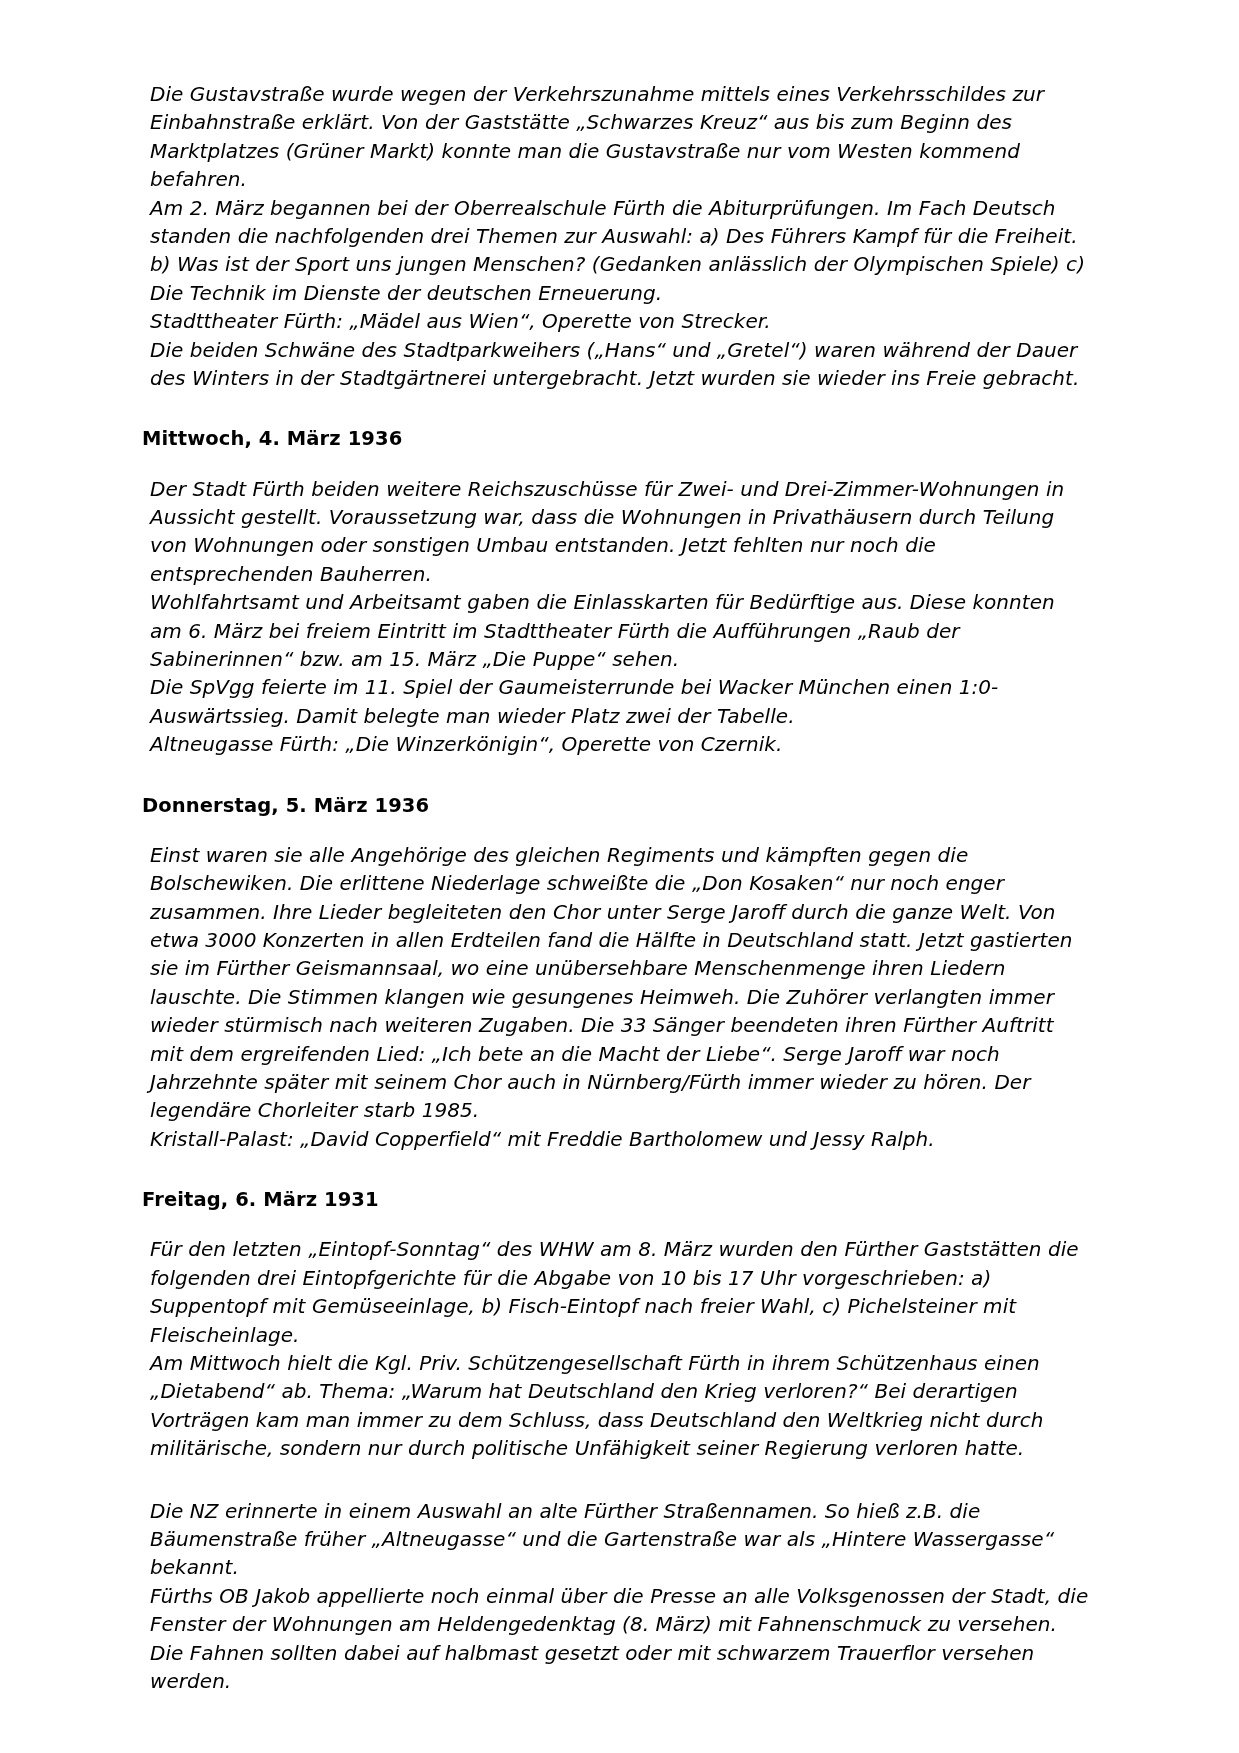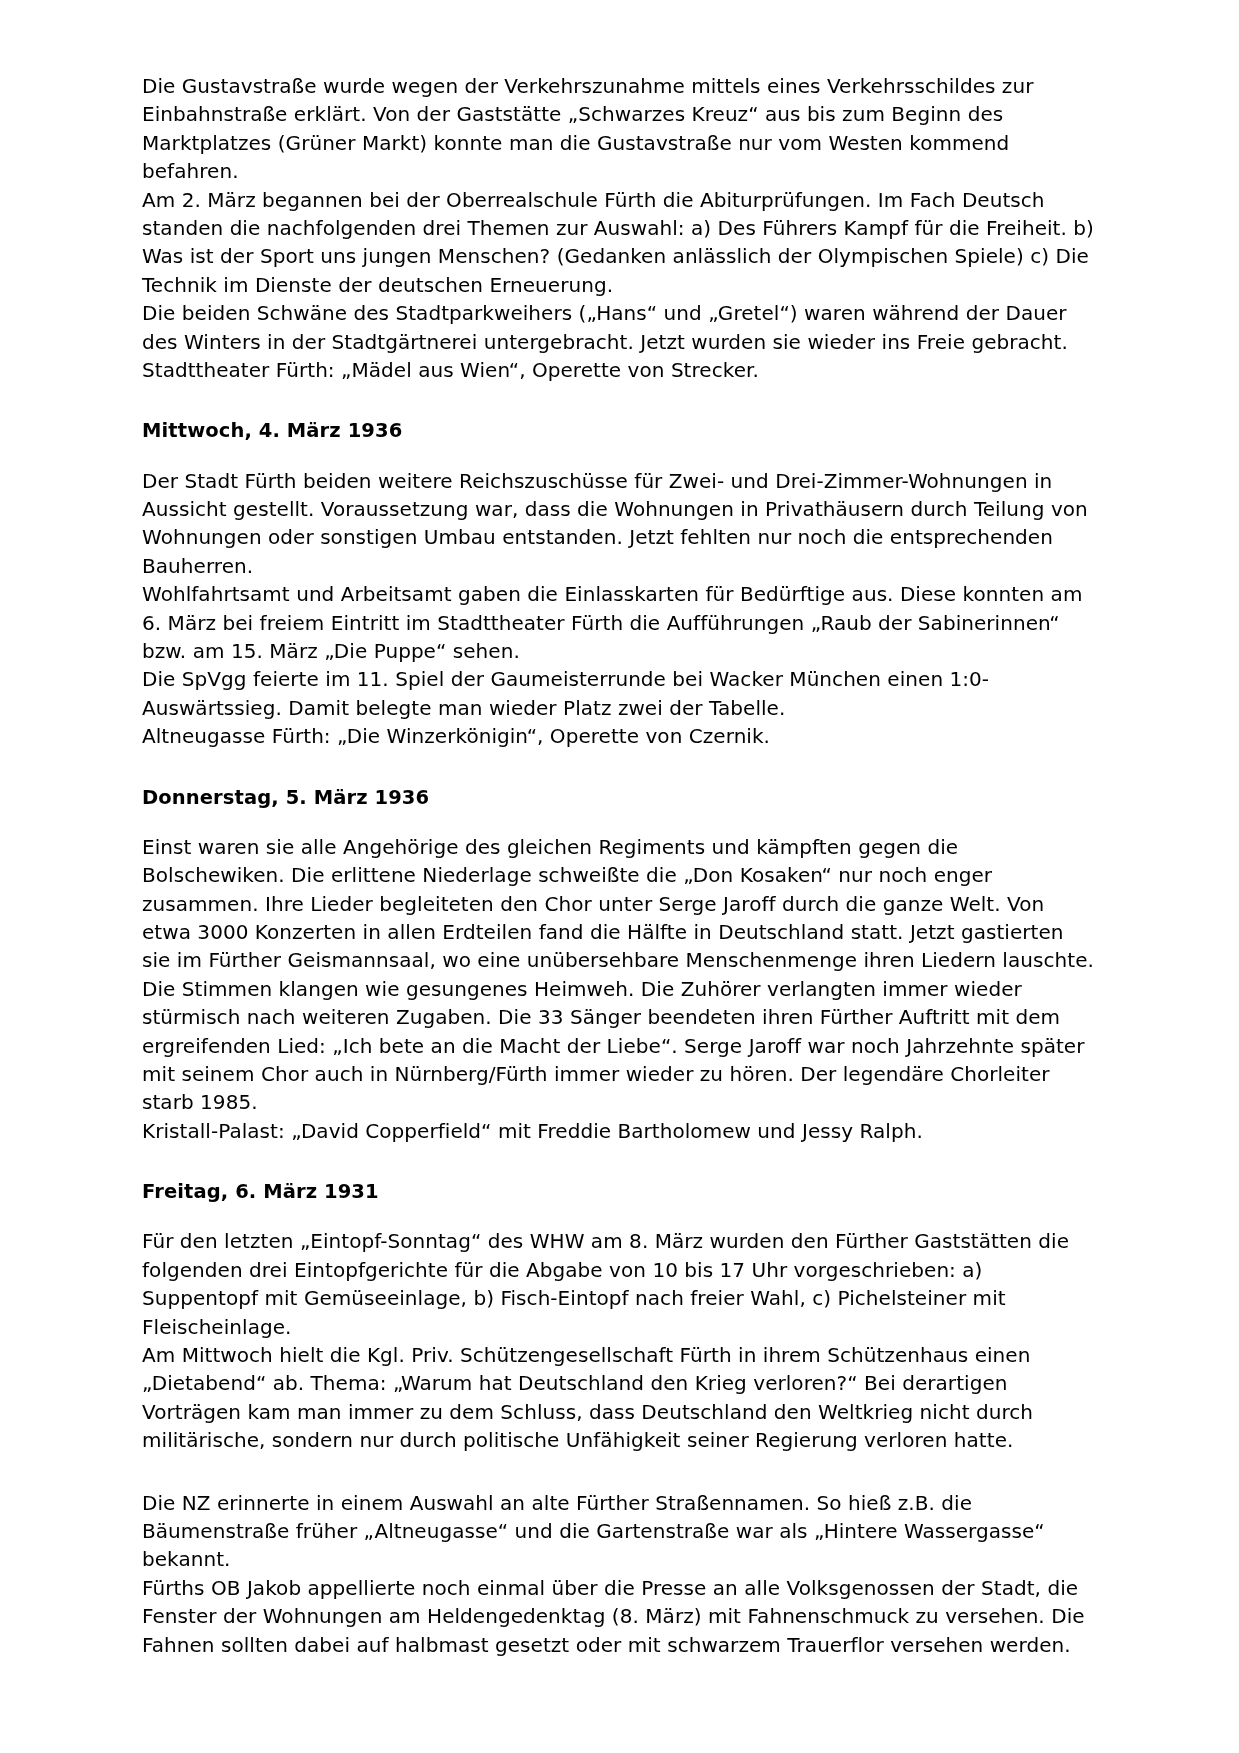--- a/index.html
+++ b/index.html
@@ -35,39 +35,40 @@
     font-size: 19.5px;
     font-weight: bold;
     line-height: 1.35;
     letter-spacing: 0.1px;
     margin: 0 0 22px 0;
   }
   .entry-body {
     font-size: 20px;
     line-height: 1.42;
     letter-spacing: 0.05px;
-    margin: 0;
+    margin: 8px;
+    font-style: italic;
   }
   .entry-body p {
     margin: 0;
     text-align: left;
   }
 </style>
 </head>
 <body>
 
 <div class="page">
   <div class="content">
 
     <section class="entry">
       <div class="entry-body">
         <p>Die Gustavstraße wurde wegen der Verkehrszunahme mittels eines Verkehrsschildes zur Einbahnstraße erklärt. Von der Gaststätte „Schwarzes Kreuz“ aus bis zum Beginn des Marktplatzes (Grüner Markt) konnte man die Gustavstraße nur vom Westen kommend befahren.</p>
         <p>Am 2. März begannen bei der Oberrealschule Fürth die Abiturprüfungen. Im Fach Deutsch standen die nachfolgenden drei Themen zur Auswahl: a) Des Führers Kampf für die Freiheit. b) Was ist der Sport uns jungen Menschen? (Gedanken anlässlich der Olympischen Spiele) c) Die Technik im Dienste der deutschen Erneuerung.</p>
+        <p>Stadttheater Fürth: „Mädel aus Wien“, Operette von Strecker.</p>
         <p>Die beiden Schwäne des Stadtparkweihers („Hans“ und „Gretel“) waren während der Dauer des Winters in der Stadtgärtnerei untergebracht. Jetzt wurden sie wieder ins Freie gebracht.</p>
-        <p>Stadttheater Fürth: „Mädel aus Wien“, Operette von Strecker.</p>
       </div>
     </section>
 
     <section class="entry">
       <h2 class="entry-heading">Mittwoch, 4. März 1936</h2>
       <div class="entry-body">
         <p>Der Stadt Fürth beiden weitere Reichszuschüsse für Zwei- und Drei-Zimmer-Wohnungen in Aussicht gestellt. Voraussetzung war, dass die Wohnungen in Privathäusern durch Teilung von Wohnungen oder sonstigen Umbau entstanden. Jetzt fehlten nur noch die entsprechenden Bauherren.</p>
         <p>Wohlfahrtsamt und Arbeitsamt gaben die Einlasskarten für Bedürftige aus. Diese konnten am 6. März bei freiem Eintritt im Stadttheater Fürth die Aufführungen „Raub der Sabinerinnen“ bzw. am 15. März „Die Puppe“ sehen.</p>
         <p>Die SpVgg feierte im 11. Spiel der Gaumeisterrunde bei Wacker München einen 1:0-Auswärtssieg. Damit belegte man wieder Platz zwei der Tabelle.</p>
         <p>Altneugasse Fürth: „Die Winzerkönigin“, Operette von Czernik.</p>

